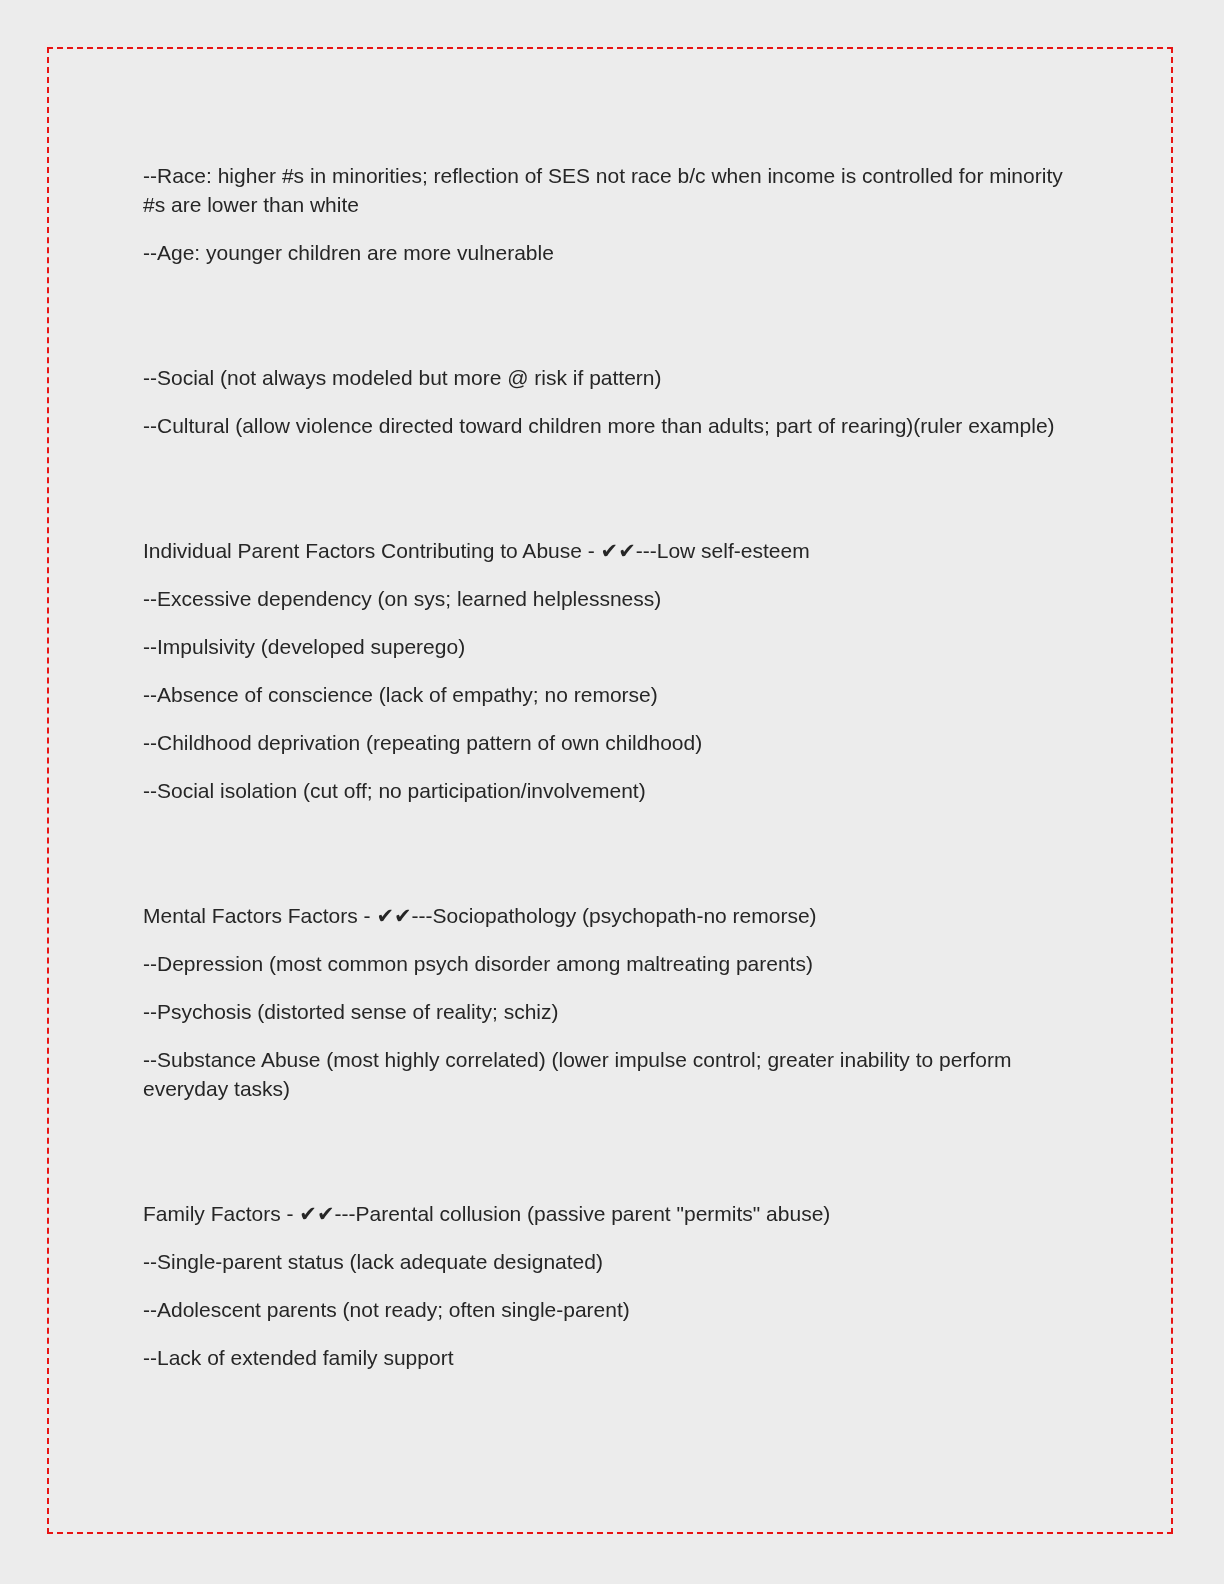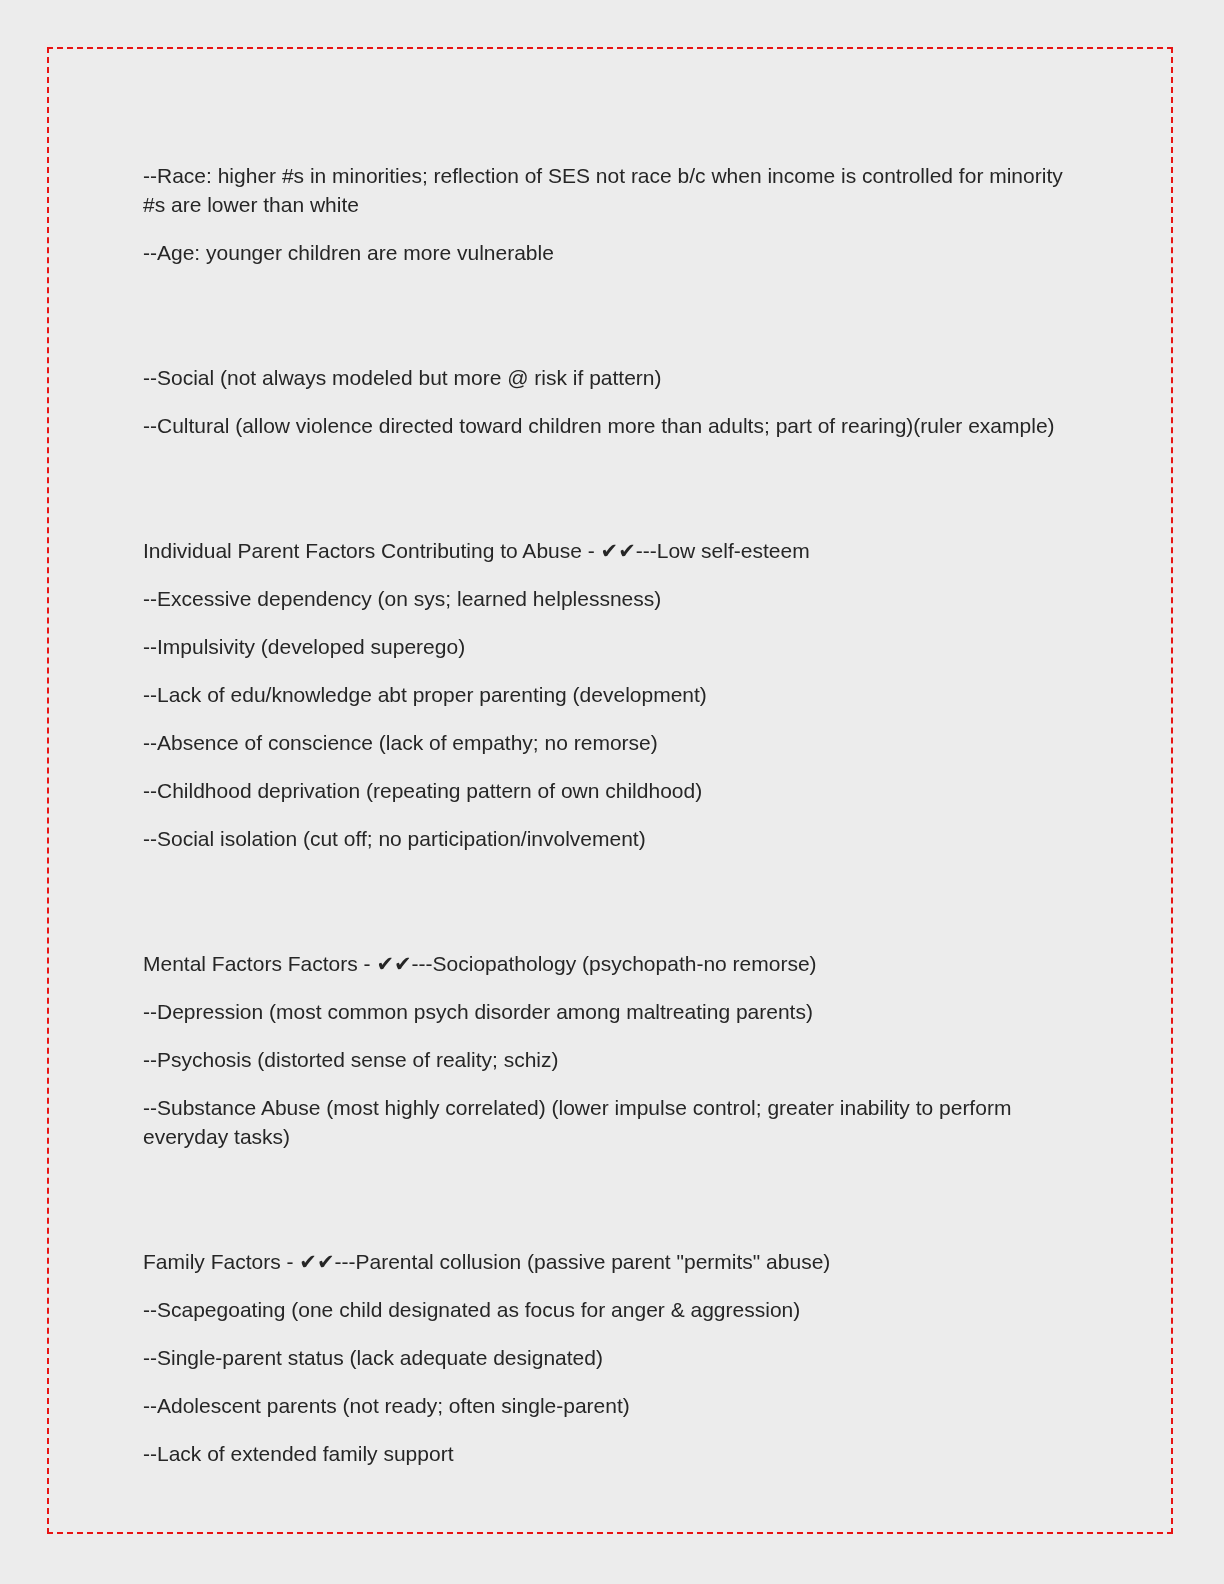--- a/index.html
+++ b/index.html
@@ -55,34 +55,32 @@
 
   <div class="section">
     <p class="para">--Social (not always modeled but more @ risk if pattern)</p>
     <p class="para">--Cultural (allow violence directed toward children more than adults; part of rearing)(ruler example)</p>
   </div>
 
   <div class="section">
     <p class="para">Individual Parent Factors Contributing to Abuse - ✔✔---Low self-esteem</p>
     <p class="para">--Excessive dependency (on sys; learned helplessness)</p>
     <p class="para">--Impulsivity (developed superego)</p>
-    <p class="para">--Lack of edu/knowledge abt proper parenting (development)</p>
     <p class="para">--Absence of conscience (lack of empathy; no remorse)</p>
     <p class="para">--Childhood deprivation (repeating pattern of own childhood)</p>
     <p class="para">--Social isolation (cut off; no participation/involvement)</p>
   </div>
 
   <div class="section">
     <p class="para">Mental Factors Factors - ✔✔---Sociopathology (psychopath-no remorse)</p>
     <p class="para">--Depression (most common psych disorder among maltreating parents)</p>
     <p class="para">--Psychosis (distorted sense of reality; schiz)</p>
     <p class="para">--Substance Abuse (most highly correlated) (lower impulse control; greater inability to perform everyday tasks)</p>
   </div>
 
   <div class="section">
     <p class="para">Family Factors - ✔✔---Parental collusion (passive parent "permits" abuse)</p>
-    <p class="para">--Scapegoating (one child designated as focus for anger &amp; aggression)</p>
     <p class="para">--Single-parent status (lack adequate designated)</p>
     <p class="para">--Adolescent parents (not ready; often single-parent)</p>
     <p class="para">--Lack of extended family support</p>
   </div>
 
 </div>
 
 </body></html>

